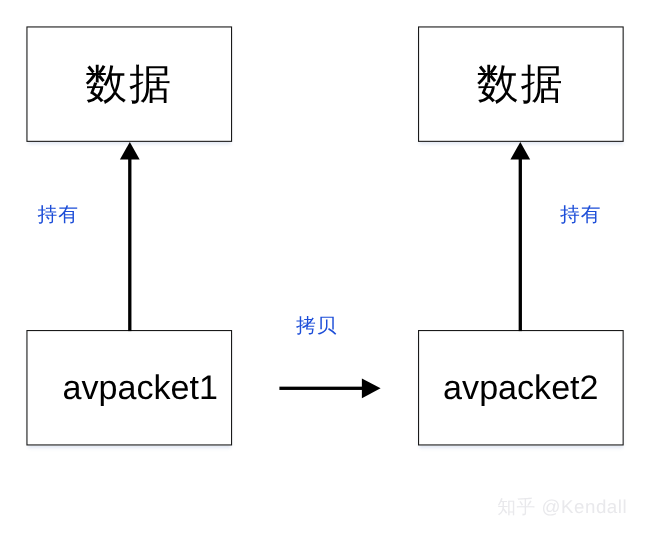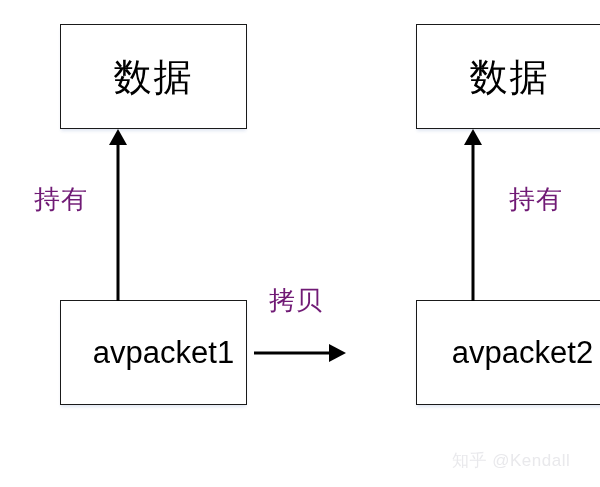--- a/index.html
+++ b/index.html
@@ -21,40 +21,39 @@
   
   .node {
     position: absolute;
     box-sizing: border-box;
     background: #ffffff;
     border: 1.6px solid #1a1a1a;
     display: flex;
     align-items: center;
     justify-content: center;
     box-shadow: 0 3px 3px -1px rgba(120, 145, 200, 0.22);
-    margin-left: 36px;
   }
   .node-label {
     color: #000000;
     line-height: 1;
     white-space: nowrap;
   }
   .cjk-label {
     font-size: 38px;
     letter-spacing: 2px;
   }
   .latin-label {
     font-size: 31px;
     letter-spacing: 0px;
   }
 
   #box-data-left  { left: 24px;  top: 24px;  width: 187px; height: 105px; }
   #box-data-right { left: 380px; top: 24px;  width: 187px; height: 105px; }
   #box-pkt-left   { left: 24px;  top: 300px; width: 187px; height: 105px; padding-left: 20px; }
-  #box-pkt-right  { left: 380px; top: 300px; width: 213px; height: 105px; }
+  #box-pkt-right  { left: 380px; top: 300px; width: 187px; height: 105px; }
 
   
   .v-arrow {
     position: absolute;
     width: 22px;
   }
   .v-arrow .shaft {
     position: absolute;
     left: 50%;
     transform: translateX(-50%);
@@ -102,22 +101,22 @@
     width: 0;
     height: 0;
     border-top: 9px solid transparent;
     border-bottom: 9px solid transparent;
     border-left: 17px solid #000000;
   }
 
   
   .edge-label {
     position: absolute;
-    color: #701a75;
-    font-size: 26px;
+    color: #1d4ed8;
+    font-size: 18px;
     letter-spacing: 1px;
     white-space: nowrap;
     line-height: 1;
   }
   #label-hold-left  { left: 34px;  top: 186px; }
   #label-hold-right { left: 509px; top: 186px; }
   #label-copy       { left: 269px; top: 287px; }
 
   
   #caption {

